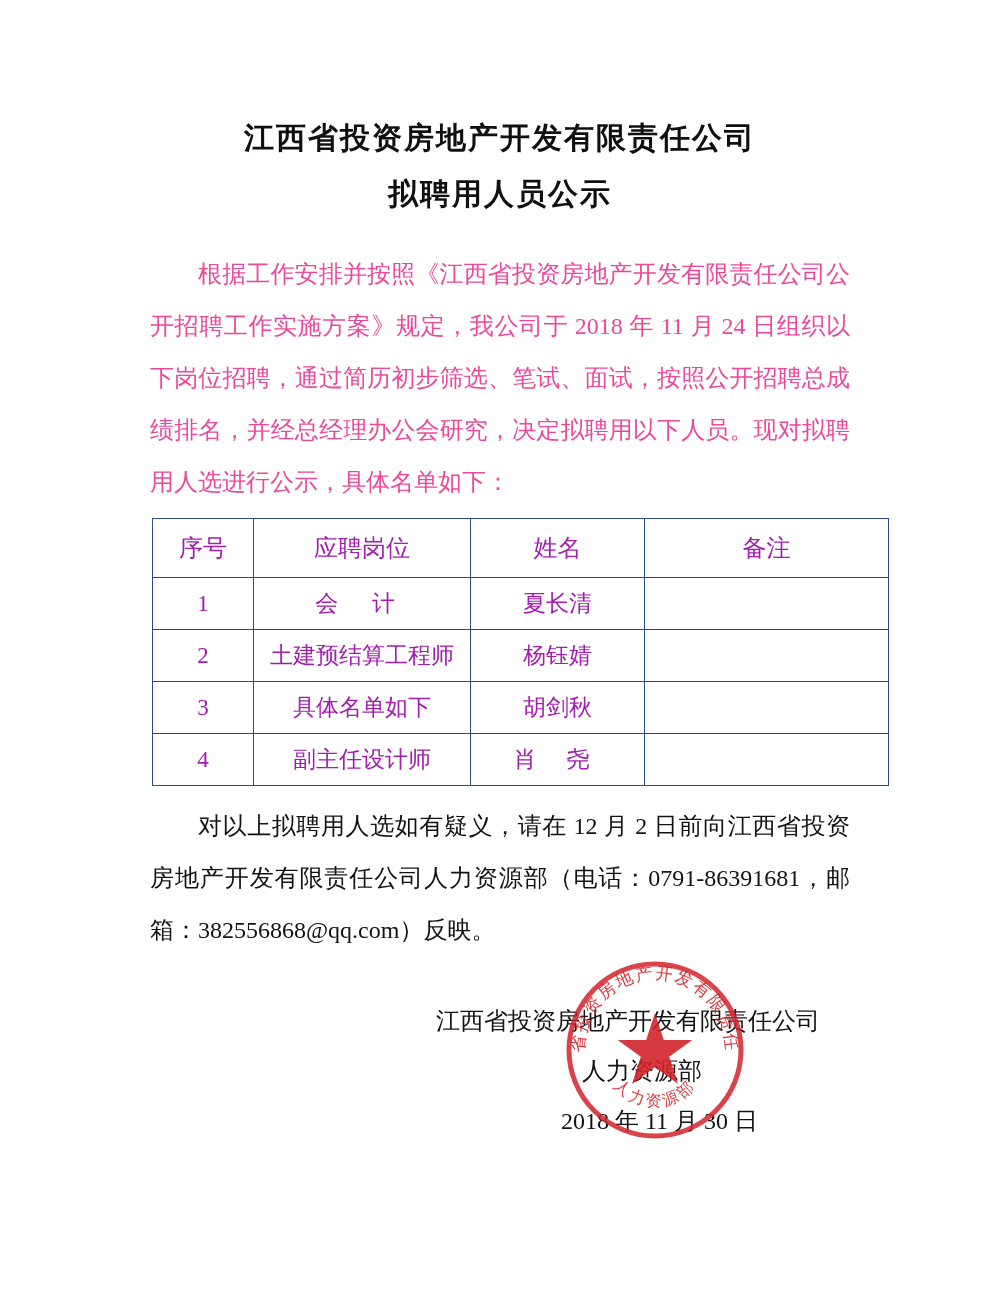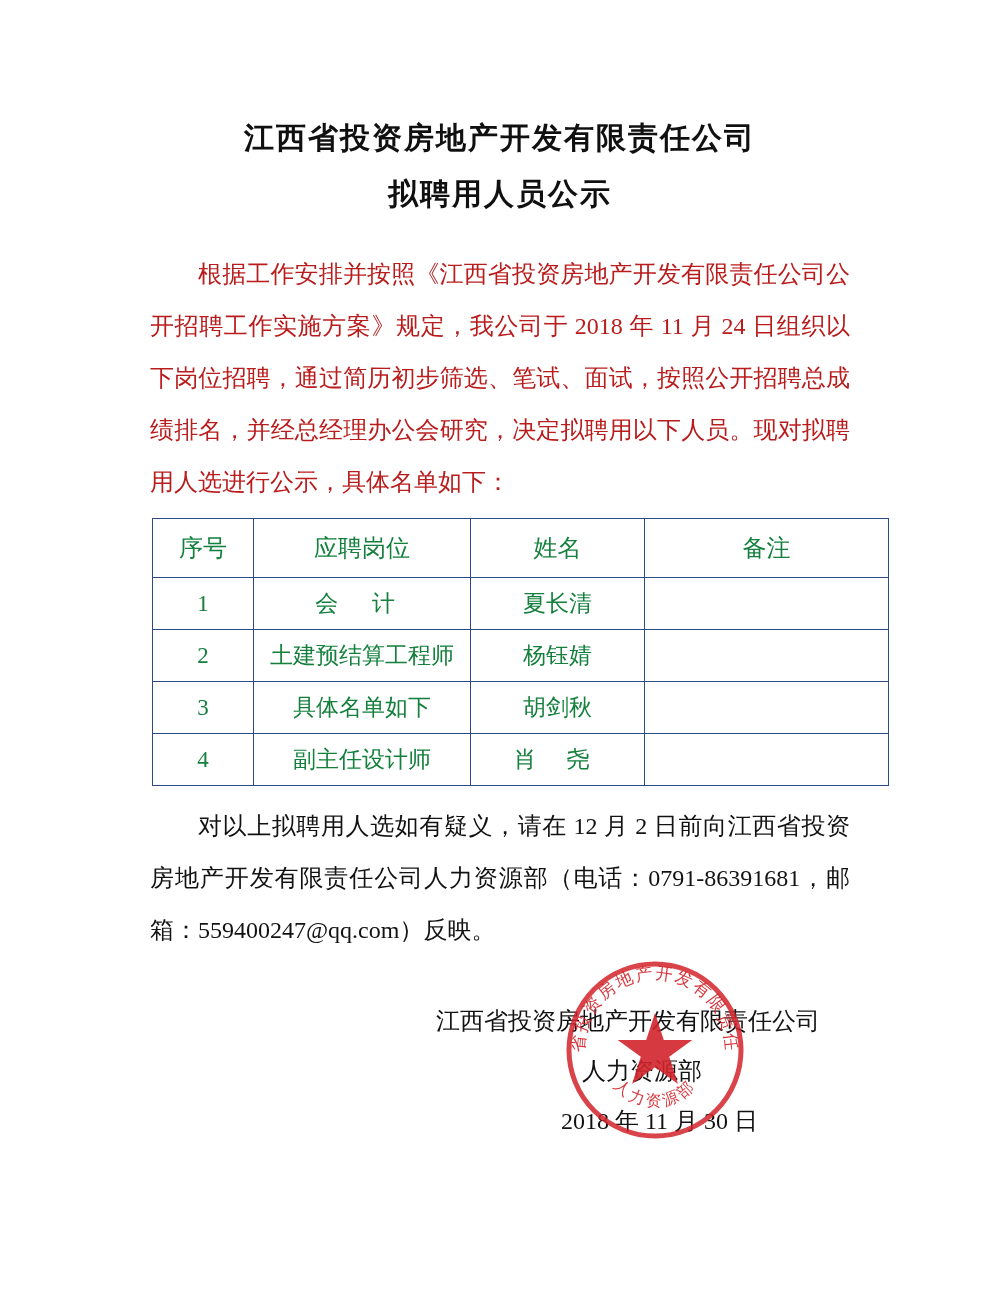--- a/index.html
+++ b/index.html
@@ -34,21 +34,21 @@
     line-height: 56px;
     color: #101010;
   }
 
   .body-text {
     margin-top: 26px;
     font-size: 24px;
     line-height: 52px;
     text-align: justify;
     text-justify: inter-ideograph;
-    color: #b91c1c;
+    color: #ec4899;
   }
   .body-text p {
     margin: 0;
   }
   .indent {
     text-indent: 2em;
   }
 
   .table-wrap {
     margin-top: 10px;
@@ -60,21 +60,21 @@
     margin: 0 auto 0 2px;
     table-layout: fixed;
   }
   table.notice-table td, table.notice-table th {
     border: 1.5px solid #2b4b86;
     height: 51px;
     text-align: center;
     vertical-align: middle;
     font-size: 23px;
     font-weight: normal;
-    color: #15803d;
+    color: #a21caf;
     padding: 0 4px;
   }
   table.notice-table thead td {
     font-size: 24px;
     height: 58px;
   }
   .col-no   { width: 92px; }
   .col-post { width: 208px; }
   .col-name { width: 165px; }
   .col-note { width: 235px; }
@@ -172,21 +172,21 @@
           <td>4</td>
           <td>副主任设计师</td>
           <td class="name-spaced">肖  尧</td>
           <td></td>
         </tr>
       </tbody>
     </table>
   </div>
 
   <div class="after-table">
-    <p class="indent">对以上拟聘用人选如有疑义，请在 12 月 2 日前向江西省投资房地产开发有限责任公司人力资源部（电话：0791-86391681，邮箱：559400247@qq.com）反映。</p>
+    <p class="indent">对以上拟聘用人选如有疑义，请在 12 月 2 日前向江西省投资房地产开发有限责任公司人力资源部（电话：0791-86391681，邮箱：382556868@qq.com）反映。</p>
   </div>
 
   <div class="signature">
     <div class="sig-line-1">江西省投资房地产开发有限责任公司</div>
     <div class="sig-line-2">人力资源部</div>
     <div class="sig-line-3">2018 年 11 月 30 日</div>
   </div>
 
   <div class="seal">
     <svg width="190" height="190" viewBox="0 0 190 190" xmlns="http://www.w3.org/2000/svg">

